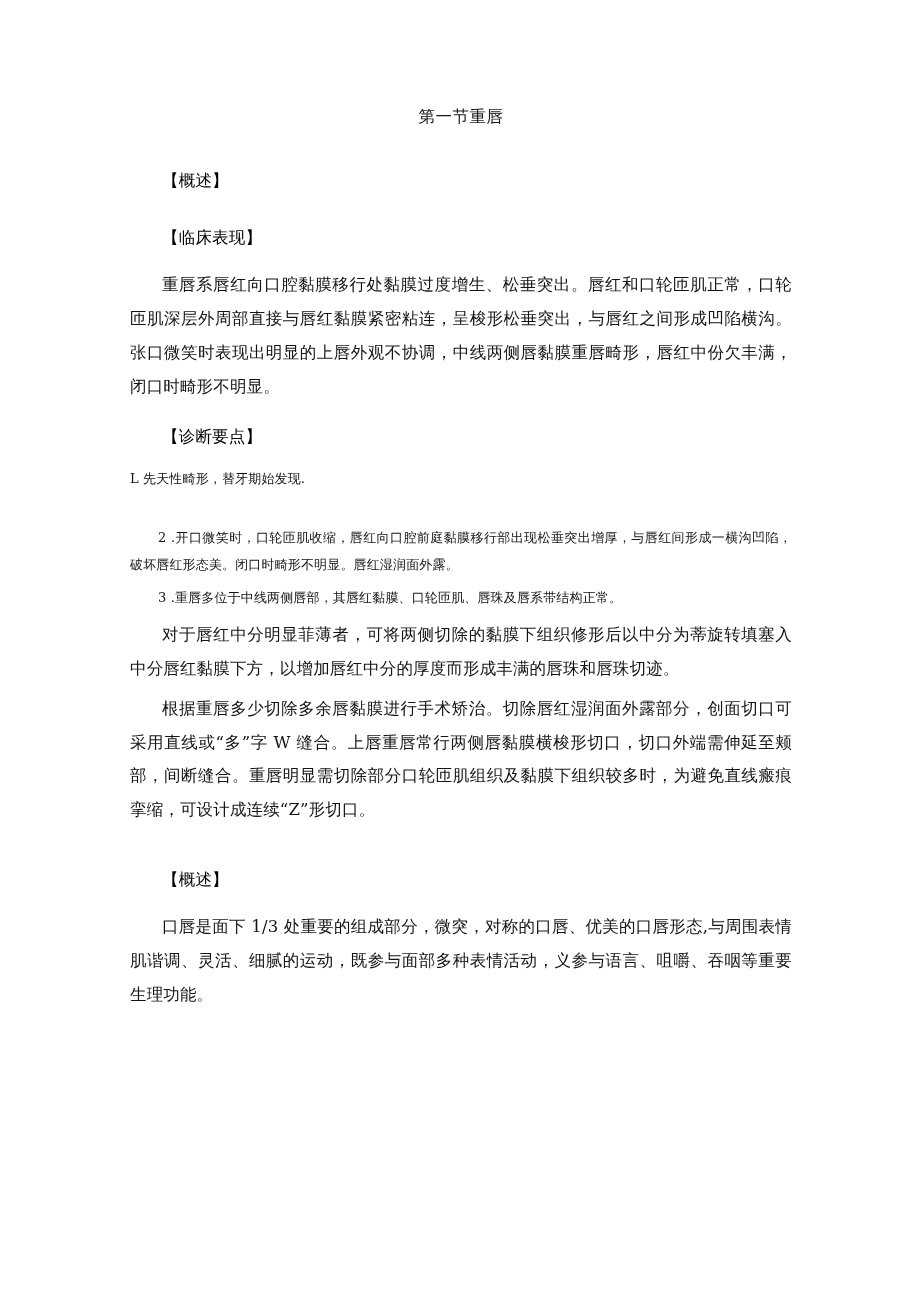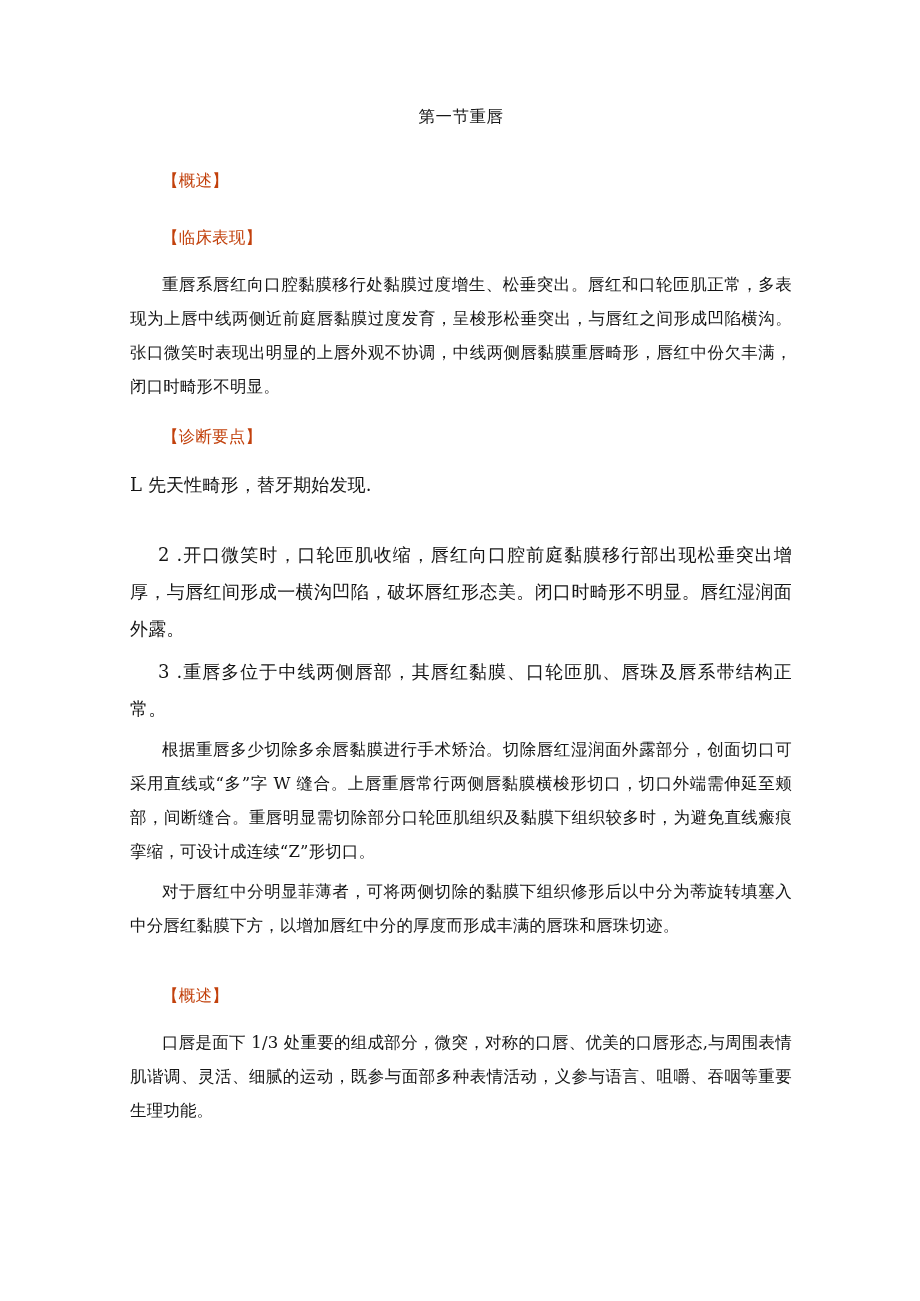--- a/index.html
+++ b/index.html
@@ -41,40 +41,40 @@
     margin-bottom: 38px;
   }
   
   .bracket-heading {
     font-size: 16.5px;
     line-height: 1.62;
     margin: 0 0 16px 0;
     text-indent: 32px;
     font-weight: 400;
     letter-spacing: 0.2px;
-    color: #c2410c;
+    color: #000000;
   }
   .bracket-heading.flush {
     text-indent: 0;
   }
   
   p.para {
     font-size: 16.5px;
     line-height: 2.06;
     margin: 0 0 6px 0;
     text-indent: 32px;
     text-align: justify;
     text-justify: inter-ideograph;
     letter-spacing: 0.15px;
     color: #141414;
     word-break: break-all;
   }
   
   p.list-item {
-    font-size: 18px;
+    font-size: 13px;
     line-height: 2.06;
     margin: 0 0 6px 0;
     text-indent: 0;
     text-align: justify;
     text-justify: inter-ideograph;
     letter-spacing: 0.15px;
     color: #141414;
     word-break: break-all;
   }
   p.list-item.indent-num {
@@ -93,38 +93,38 @@
     <div>
       <h1 class="section-heading heading-gap-after">第一节重唇</h1>
 
       <div class="bracket-heading">【概述】</div>
 
 
       <div class="spacer-sm"></div>
 
       <div class="bracket-heading">【临床表现】</div>
 
-      <p class="para">重唇系唇红向口腔黏膜移行处黏膜过度增生、松垂突出。唇红和口轮匝肌正常，多表现为上唇中线两侧近前庭唇黏膜过度发育，呈梭形松垂突出，与唇红之间形成凹陷横沟。张口微笑时表现出明显的上唇外观不协调，中线两侧唇黏膜重唇畸形，唇红中份欠丰满，闭口时畸形不明显。</p>
+      <p class="para">重唇系唇红向口腔黏膜移行处黏膜过度增生、松垂突出。唇红和口轮匝肌正常，口轮匝肌深层外周部直接与唇红黏膜紧密粘连，呈梭形松垂突出，与唇红之间形成凹陷横沟。张口微笑时表现出明显的上唇外观不协调，中线两侧唇黏膜重唇畸形，唇红中份欠丰满，闭口时畸形不明显。</p>
 
       <div class="spacer-sm"></div>
 
       <div class="bracket-heading">【诊断要点】</div>
 
       <p class="list-item">L 先天性畸形，替牙期始发现.</p>
 
       <div class="spacer-md"></div>
 
       <p class="list-item indent-num">2 .开口微笑时，口轮匝肌收缩，唇红向口腔前庭黏膜移行部出现松垂突出增厚，与唇红间形成一横沟凹陷，破坏唇红形态美。闭口时畸形不明显。唇红湿润面外露。</p>
 
       <p class="list-item indent-num">3 .重唇多位于中线两侧唇部，其唇红黏膜、口轮匝肌、唇珠及唇系带结构正常。</p>
 
 
+      <p class="para">对于唇红中分明显菲薄者，可将两侧切除的黏膜下组织修形后以中分为蒂旋转填塞入中分唇红黏膜下方，以增加唇红中分的厚度而形成丰满的唇珠和唇珠切迹。</p>
+
       <p class="para">根据重唇多少切除多余唇黏膜进行手术矫治。切除唇红湿润面外露部分，创面切口可采用直线或“多”字 W 缝合。上唇重唇常行两侧唇黏膜横梭形切口，切口外端需伸延至颊部，间断缝合。重唇明显需切除部分口轮匝肌组织及黏膜下组织较多时，为避免直线瘢痕挛缩，可设计成连续“Z”形切口。</p>
-
-      <p class="para">对于唇红中分明显菲薄者，可将两侧切除的黏膜下组织修形后以中分为蒂旋转填塞入中分唇红黏膜下方，以增加唇红中分的厚度而形成丰满的唇珠和唇珠切迹。</p>
     </div>
 
     <div>
 
       <div class="spacer-lg"></div>
 
       <div class="bracket-heading">【概述】</div>
 
       <p class="para">口唇是面下 1/3 处重要的组成部分，微突，对称的口唇、优美的口唇形态,与周围表情肌谐调、灵活、细腻的运动，既参与面部多种表情活动，义参与语言、咀嚼、吞咽等重要生理功能。</p>
 

